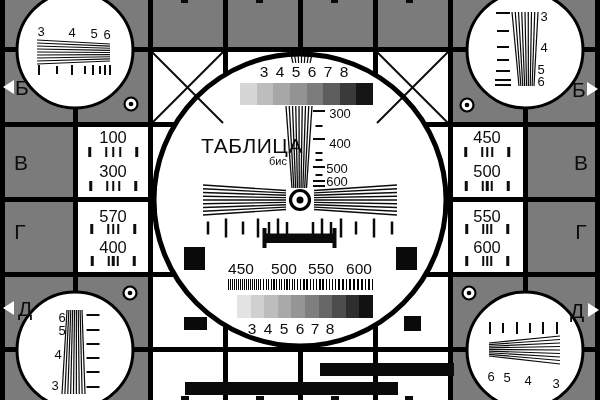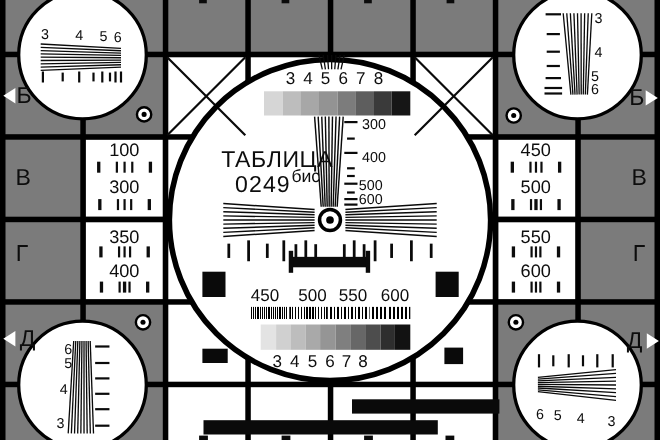--- a/index.html
+++ b/index.html
@@ -4,21 +4,21 @@
 <style>
   html,body{margin:0;padding:0;background:#444;}
   #card{position:relative;width:600px;height:400px;background:#7b7b7b;overflow:hidden;
         font-family:"Liberation Sans",sans-serif;}
   .wcell{position:absolute;background:#fff;}
   .vl{position:absolute;top:0;bottom:0;width:5px;background:#000;}
   .hl{position:absolute;left:0;right:0;height:5px;background:#000;}
   svg.overlay{position:absolute;left:0;top:0;width:600px;height:400px;}
   .t{position:absolute;transform:translate(-50%,-50%);color:#0d0d0d;line-height:1;white-space:nowrap;}
   .s13{font-size:13px}.s15{font-size:15.5px}.s16{font-size:16.5px}.s17{font-size:21px;letter-spacing:.5px}
-  .s21{font-size:21px}.s22{font-size:21px;letter-spacing:1px}.s10{font-size:16px}
+  .s21{font-size:21px}.s22{font-size:21px;letter-spacing:1px}.s10{font-size:11px}
   .gs{position:absolute;display:flex;}
   .gs div{flex:1;}
   .grat{position:absolute;height:11px;top:279px;}
   .ga1{background:repeating-linear-gradient(90deg,#000 0 1px,#fff 1px 2px);}
   .ga2{background:repeating-linear-gradient(90deg,#000 0 1.2px,#fff 1.2px 2.6px);}
   .ga3{background:repeating-linear-gradient(90deg,#000 0 1.5px,#fff 1.5px 3.2px);}
   .ga4{background:repeating-linear-gradient(90deg,#000 0 1.8px,#fff 1.8px 3.8px);}
   .burst{position:absolute;transform:translate(-50%,-50%);display:flex;align-items:center;}
   .burst .b{width:2.5px;height:10px;background:#0d0d0d;}
   .mid{display:flex;margin:0 14px;}
@@ -294,21 +294,20 @@
       <div style="background: rgb(46, 46, 46);"></div>
       <div style="background: rgb(18, 18, 18);"></div>
     </div>
 
   <div class="grat ga1" style="left:228px;width:33px;"></div>
   <div class="grat ga2" style="left:263px;width:35px;"></div>
   <div class="grat ga3" style="left:300px;width:36px;"></div>
   <div class="grat ga4" style="left:338px;width:35px;"></div>
 
   <span class="t s17" style="left:252px;top:145px;">ТАБЛИЦА</span>
-  <span class="t s22" style="left:239px;top:168px;">0249</span>
   <span class="t s10" style="left:278px;top:161px;">бис</span>
 
   <span class="t s15" style="left:264px;top:72px;">3</span>
   <span class="t s15" style="left:280px;top:72px;">4</span>
   <span class="t s15" style="left:296px;top:72px;">5</span>
   <span class="t s15" style="left:312px;top:72px;">6</span>
   <span class="t s15" style="left:328px;top:72px;">7</span>
   <span class="t s15" style="left:344px;top:72px;">8</span>
 
   <span class="t s15" style="left:252px;top:329px;">3</span>
@@ -341,21 +340,21 @@
   <span class="t s16" style="left:113px;top:171px;">300</span>
   <div class="burst" style="left:113px;top:186px;">
       <span class="b"></span>
       <span class="mid gb">
         <span class="b"></span>
         <span class="b"></span>
         <span class="b"></span>
       </span>
       <span class="b"></span>
     </div>
-  <span class="t s16" style="left:113px;top:216px;">350</span>
+  <span class="t s16" style="left:113px;top:216px;">570</span>
   <div class="burst" style="left:113px;top:229px;">
       <span class="b"></span>
       <span class="mid gc">
         <span class="b"></span>
         <span class="b"></span>
         <span class="b"></span>
       </span>
       <span class="b"></span>
     </div>
   <span class="t s16" style="left:113px;top:247px;">400</span>

